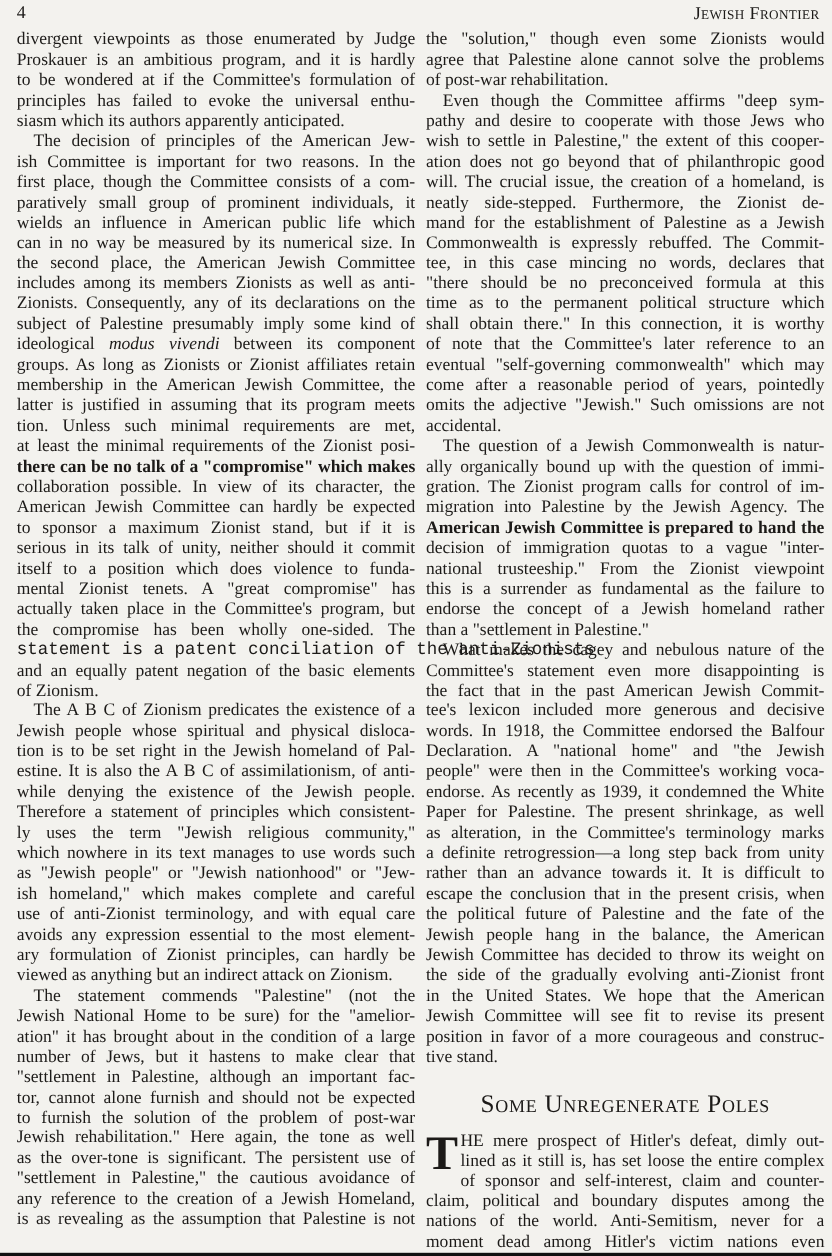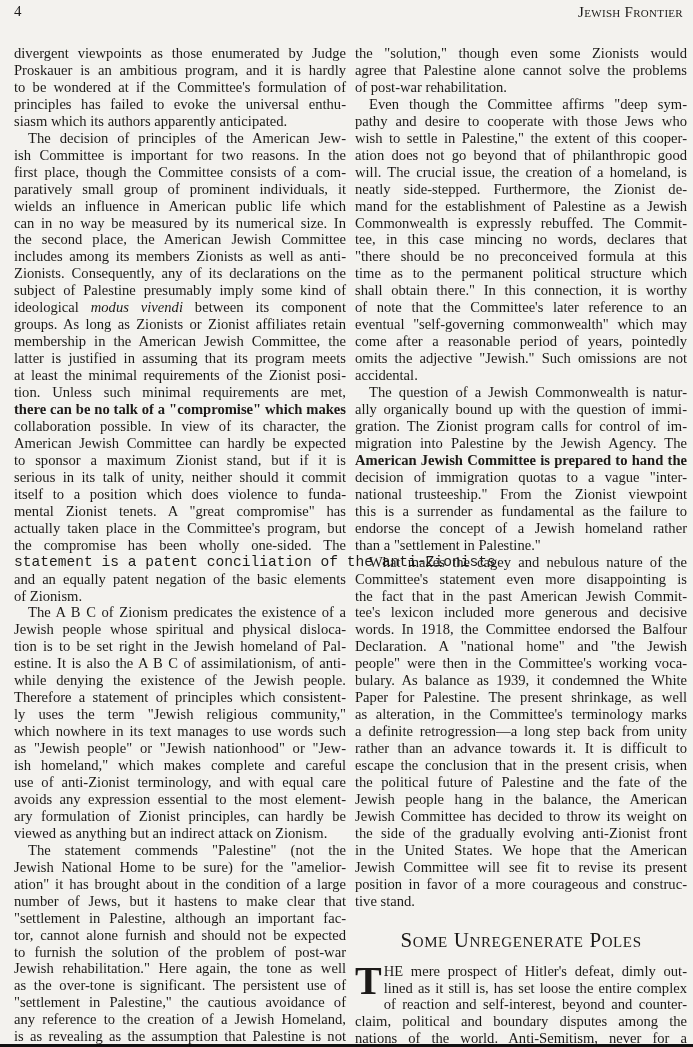--- a/index.html
+++ b/index.html
@@ -15,21 +15,21 @@
     }
     .page-number {
       position: absolute; left: 14px; top: 3px; font-size: 15px;
     }
     .running-title {
       position: absolute; right: 10px; top: 4px; font-size: 15px;
       font-variant: small-caps; letter-spacing: 0.3px;
     }
     .column {
       position: absolute; top: 25px; font-size: 14.6px; line-height: 16.95px;
-      text-align: justify; hyphens: manual; margin-top: 20px;
+      text-align: justify; hyphens: manual;
     }
     .col-left { left: 14px; width: 332px; }
     .col-right { left: 355px; width: 332px; }
     .para { margin: 0; text-indent: 14px; }
     .para.noindent { text-indent: 0; }
     .para .line { display: block; text-align: justify; text-align-last: justify; white-space: nowrap; }
     .para .line.last { text-align-last: left; }
     .section-heading {
       margin: 22px 0 14px 0; text-align: center; font-size: 21px;
       font-variant: small-caps; letter-spacing: 0.6px; text-indent: 0;
@@ -67,22 +67,22 @@
       <span class="line" style="text-indent: 0px;">wields an influence in American public life which</span>
       <span class="line" style="text-indent: 0px;">can in no way be measured by its numerical size. In</span>
       <span class="line" style="text-indent: 0px;">the second place, the American Jewish Committee</span>
       <span class="line" style="text-indent: 0px;">includes among its members Zionists as well as anti-</span>
       <span class="line" style="text-indent: 0px;">Zionists. Consequently, any of its declarations on the</span>
       <span class="line" style="text-indent: 0px;">subject of Palestine presumably imply some kind of</span>
       <span class="line" style="text-indent: 0px;">ideological <i>modus vivendi</i> between its component</span>
       <span class="line" style="text-indent: 0px;">groups. As long as Zionists or Zionist affiliates retain</span>
       <span class="line" style="text-indent: 0px;">membership in the American Jewish Committee, the</span>
       <span class="line" style="text-indent: 0px;">latter is justified in assuming that its program meets</span>
+      <span class="line" style="text-indent: 0px;">tion. Unless such minimal requirements are met,</span>
       <span class="line" style="text-indent: 0px;">at least the minimal requirements of the Zionist posi-</span>
-      <span class="line" style="text-indent: 0px;">tion. Unless such minimal requirements are met,</span>
       <span class="line" style="text-indent: 0px; font-weight: bold;">there can be no talk of a "compromise" which makes</span>
       <span class="line" style="text-indent: 0px;">collaboration possible. In view of its character, the</span>
       <span class="line" style="text-indent: 0px;">American Jewish Committee can hardly be expected</span>
       <span class="line" style="text-indent: 0px;">to sponsor a maximum Zionist stand, but if it is</span>
       <span class="line" style="text-indent: 0px; font-family: Liberation Serif, serif;">serious in its talk of unity, neither should it commit</span>
       <span class="line" style="text-indent: 0px;">itself to a position which does violence to funda-</span>
       <span class="line" style="text-indent: 0px;">mental Zionist tenets. A "great compromise" has</span>
       <span class="line" style="text-indent: 0px;">actually taken place in the Committee's program, but</span>
       <span class="line" style="text-indent: 0px;">the compromise has been wholly one-sided. The</span>
       <span class="line" style="text-indent: 0px; font-family: Liberation Mono, monospace;">statement is a patent conciliation of the anti-Zionists</span>
@@ -158,40 +158,40 @@
       <span class="line last" style="text-indent: 0px;">than a "settlement in Palestine."</span>
     </p>
     <p class="para">
       <span class="line">What makes the cagey and nebulous nature of the</span>
       <span class="line" style="text-indent: 0px;">Committee's statement even more disappointing is</span>
       <span class="line" style="text-indent: 0px;">the fact that in the past American Jewish Commit-</span>
       <span class="line" style="text-indent: 0px;">tee's lexicon included more generous and decisive</span>
       <span class="line" style="text-indent: 0px;">words. In 1918, the Committee endorsed the Balfour</span>
       <span class="line" style="text-indent: 0px;">Declaration. A "national home" and "the Jewish</span>
       <span class="line" style="text-indent: 0px;">people" were then in the Committee's working voca-</span>
-      <span class="line" style="text-indent: 0px;">bulary. As balance as 1939, it condemned the White</span>
+      <span class="line" style="text-indent: 0px;">endorse. As recently as 1939, it condemned the White</span>
       <span class="line" style="text-indent: 0px;">Paper for Palestine. The present shrinkage, as well</span>
       <span class="line" style="text-indent: 0px;">as alteration, in the Committee's terminology marks</span>
       <span class="line" style="text-indent: 0px;">a definite retrogression—a long step back from unity</span>
       <span class="line" style="text-indent: 0px;">rather than an advance towards it. It is difficult to</span>
       <span class="line" style="text-indent: 0px;">escape the conclusion that in the present crisis, when</span>
       <span class="line" style="text-indent: 0px;">the political future of Palestine and the fate of the</span>
       <span class="line" style="text-indent: 0px;">Jewish people hang in the balance, the American</span>
       <span class="line" style="text-indent: 0px;">Jewish Committee has decided to throw its weight on</span>
       <span class="line" style="text-indent: 0px;">the side of the gradually evolving anti-Zionist front</span>
       <span class="line" style="text-indent: 0px;">in the United States. We hope that the American</span>
       <span class="line" style="text-indent: 0px;">Jewish Committee will see fit to revise its present</span>
       <span class="line" style="text-indent: 0px;">position in favor of a more courageous and construc-</span>
       <span class="line last" style="text-indent: 0px;">tive stand.</span>
     </p>
     <div class="section-heading">Some Unregenerate Poles</div>
     <p class="para noindent">
       <span class="dropcap">T</span>
       <span class="line">HE mere prospect of Hitler's defeat, dimly out-</span>
       <span class="line">lined as it still is, has set loose the entire complex</span>
-      <span class="line">of reaction and self-interest, beyond and counter-</span>
+      <span class="line">of sponsor and self-interest, claim and counter-</span>
       <span class="line">claim, political and boundary disputes among the</span>
       <span class="line">nations of the world. Anti-Semitism, never for a</span>
       <span class="line">moment dead among Hitler's victim nations even</span>
     </p>
   </div>
 
 <div class="bottom-rule"></div>
 
 </body></html>

